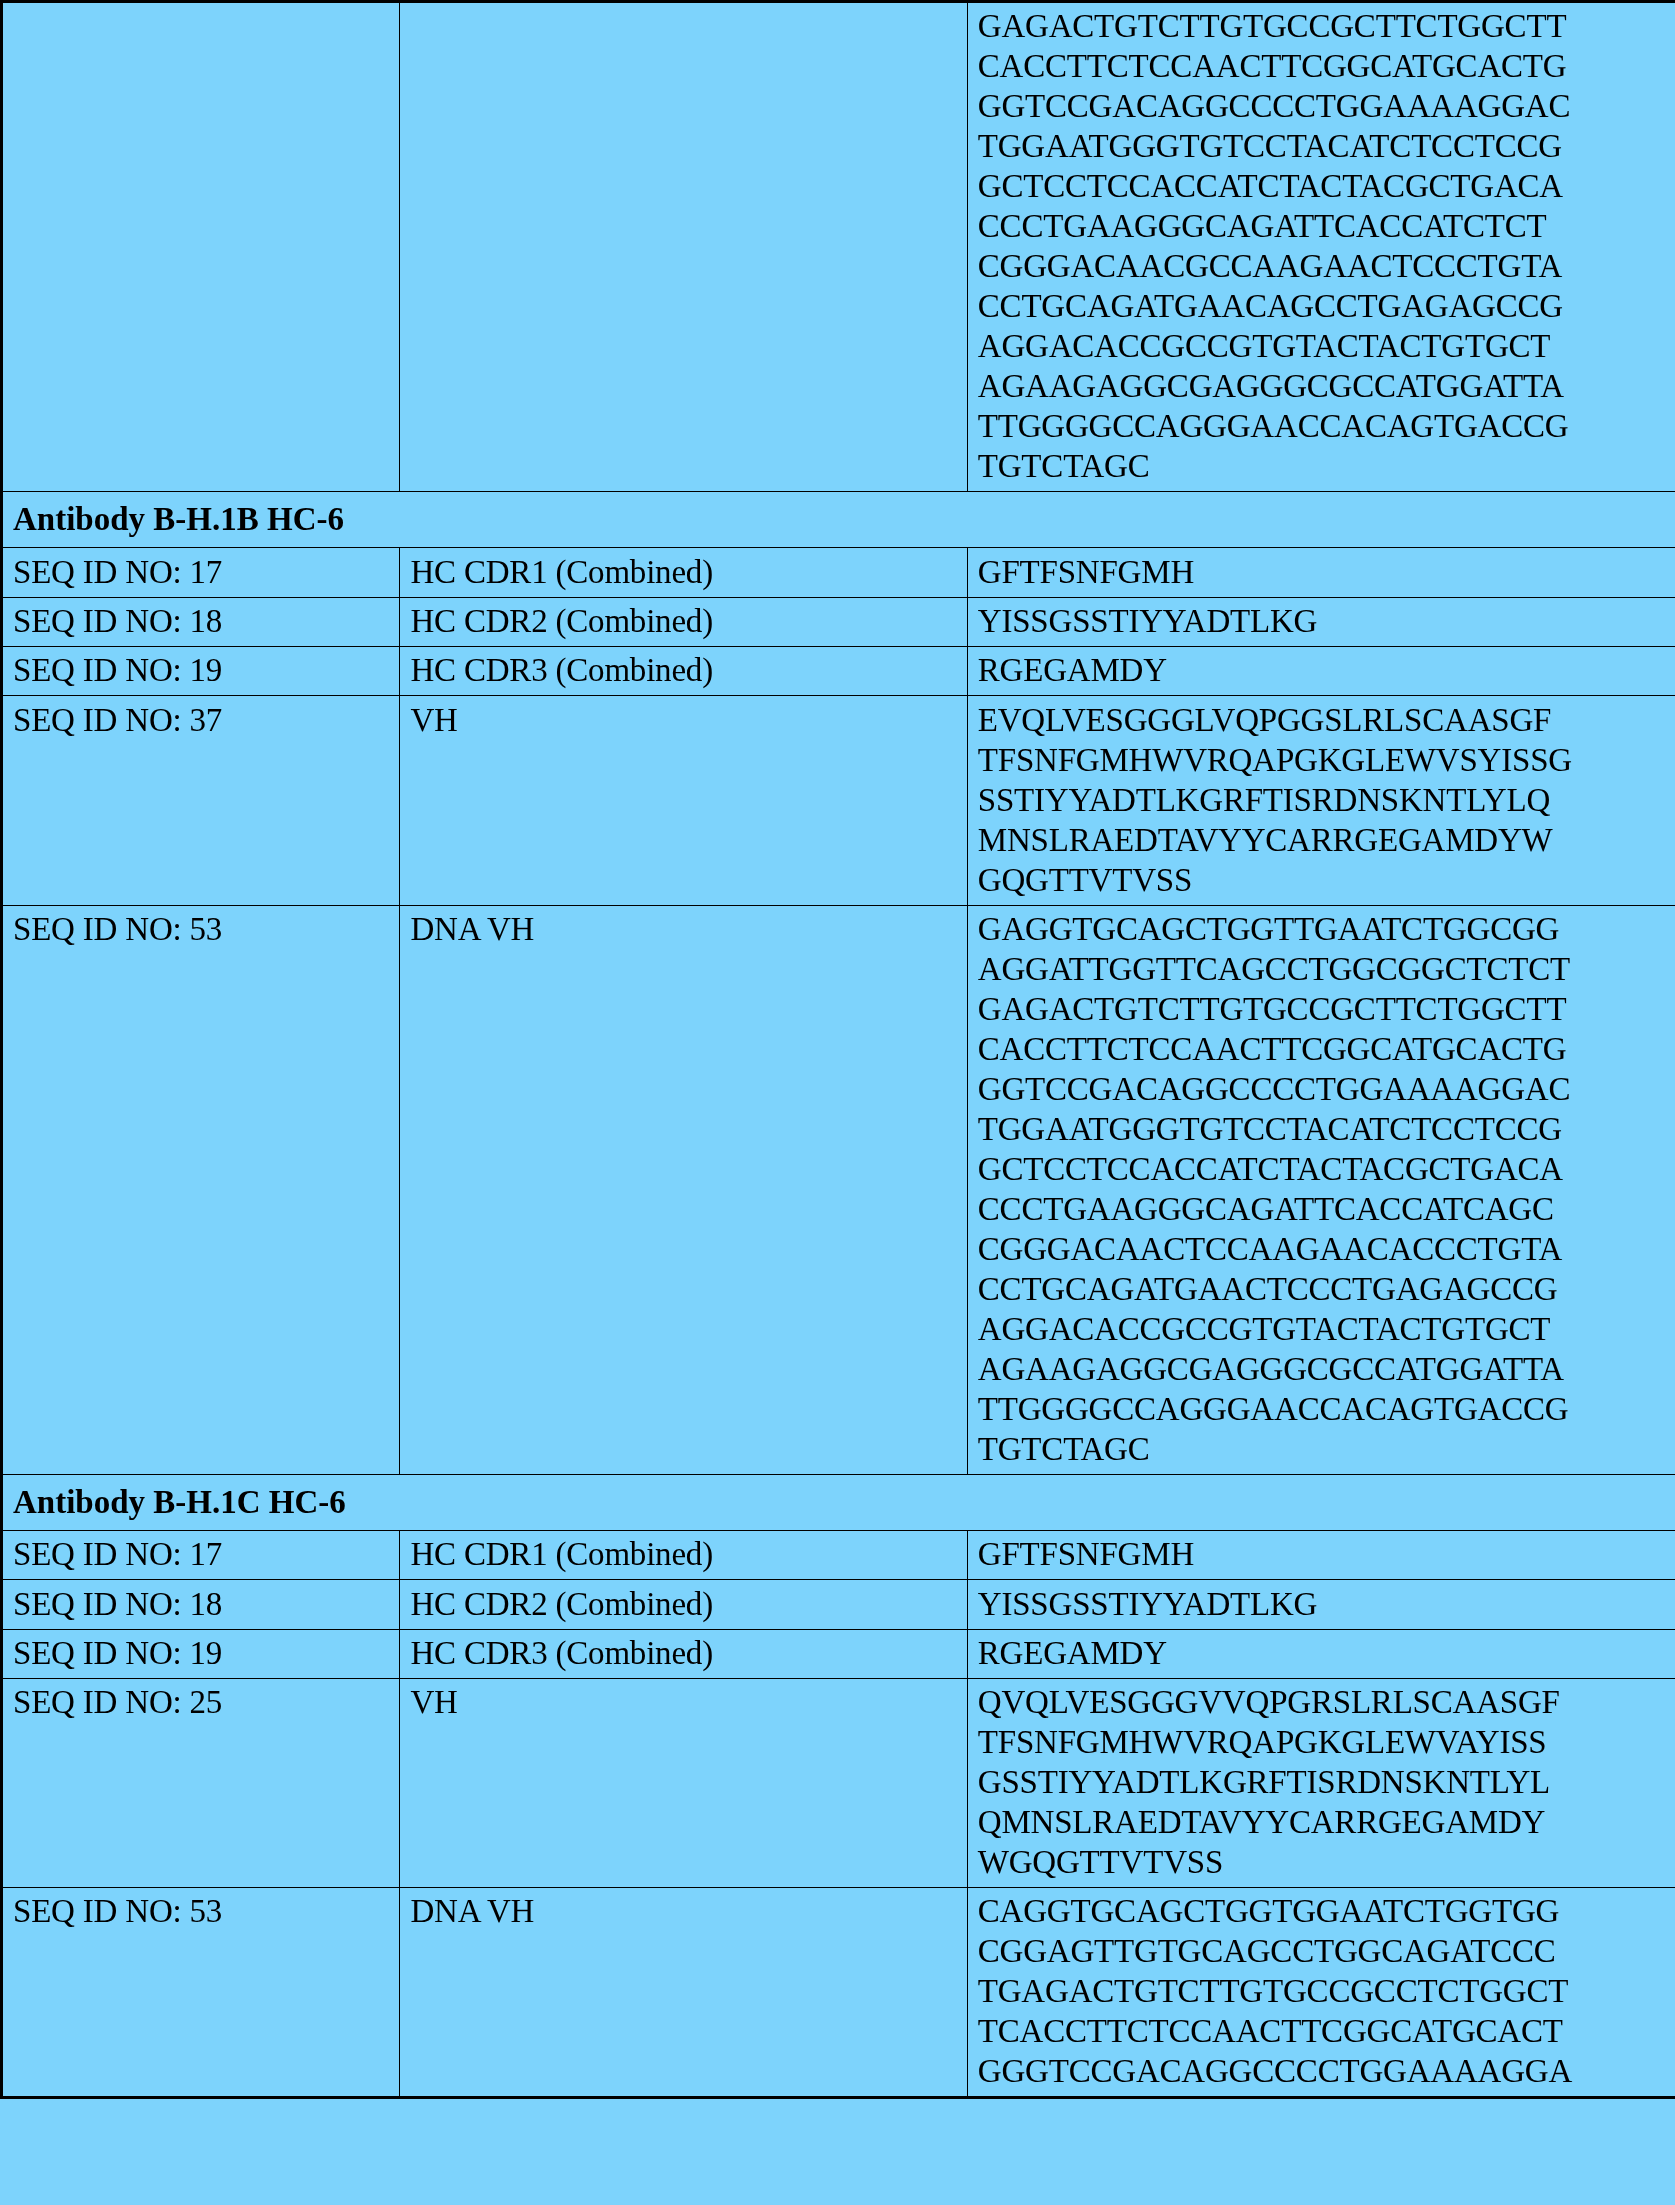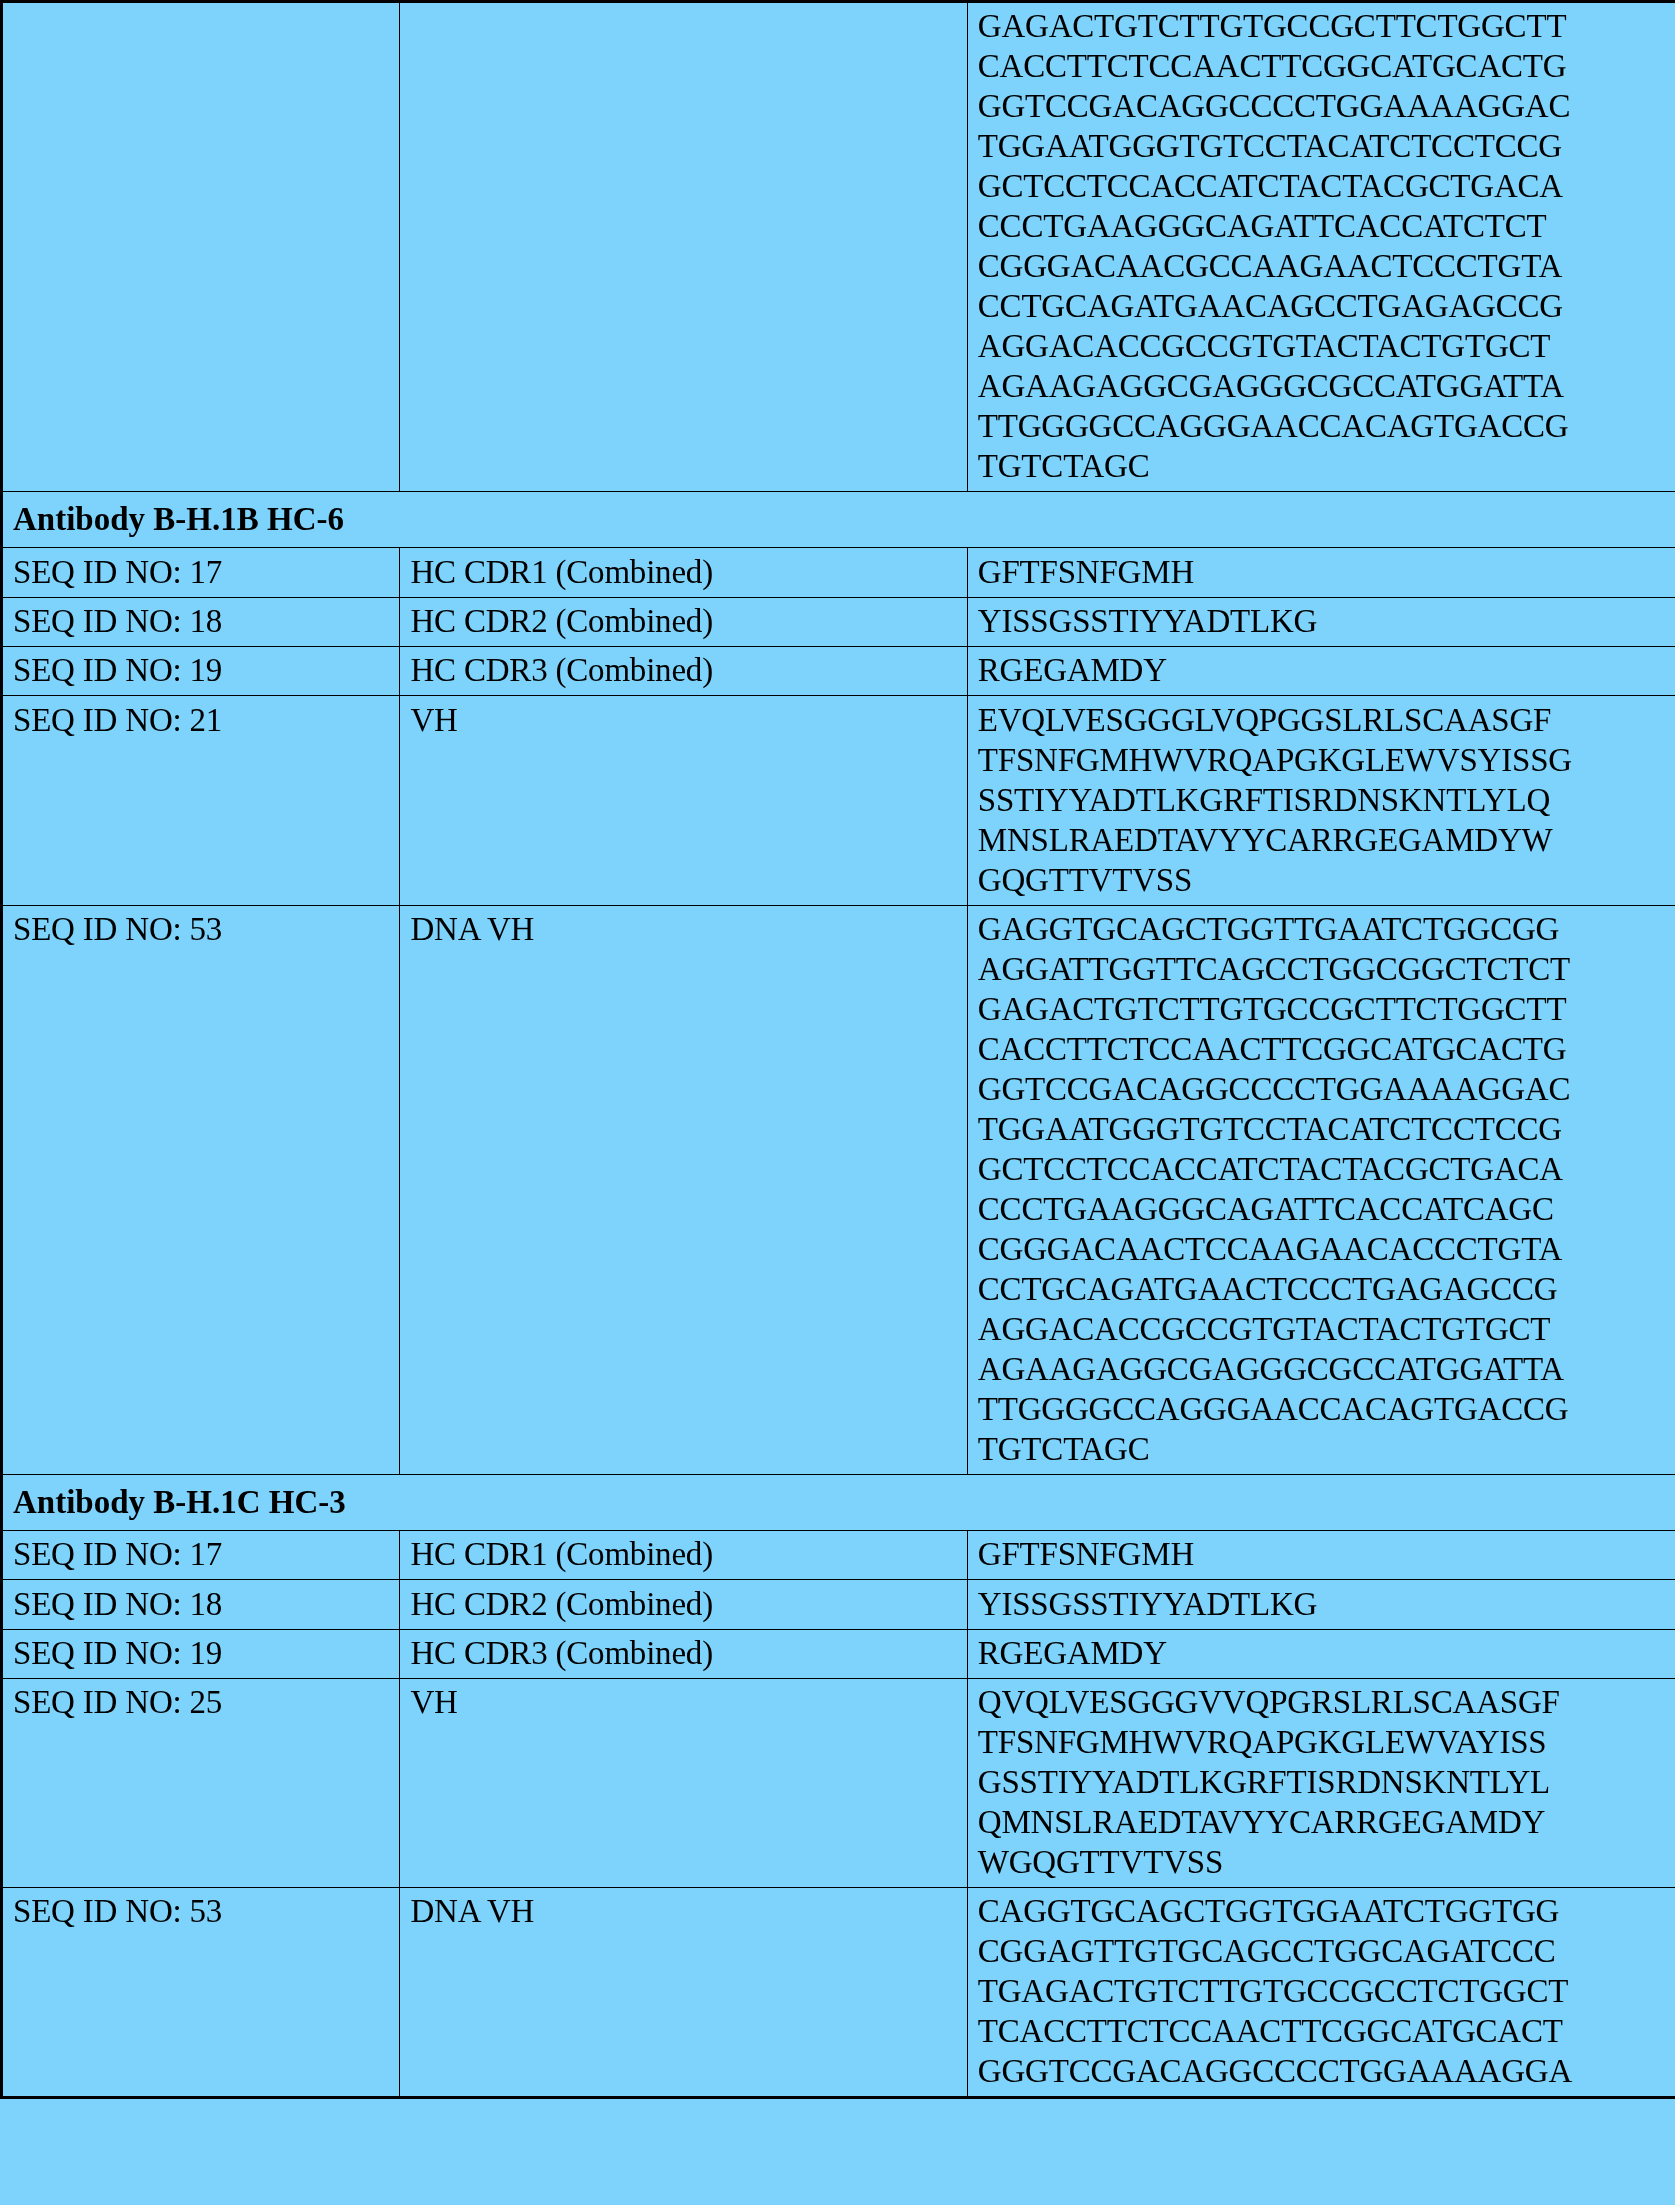--- a/index.html
+++ b/index.html
@@ -117,21 +117,21 @@
         <td class="col-a no-break"><span>SEQ ID NO: 19</span></td>
         <td class="col-b no-break"><span>HC CDR3 (Combined)</span></td>
         <td class="col-c">
             <span class="seq-block">
               <span class="seq-line">RGEGAMDY</span>
             </span>
           </td>
       </tr>
 
       <tr>
-        <td class="col-a no-break"><span>SEQ ID NO: 21</span></td>
+        <td class="col-a no-break"><span>SEQ ID NO: 37</span></td>
         <td class="col-b no-break"><span>VH</span></td>
         <td class="col-c">
             <span class="seq-block">
               <span class="seq-line">EVQLVESGGGLVQPGGSLRLSCAASGF</span>
               <span class="seq-line">TFSNFGMHWVRQAPGKGLEWVSYISSG</span>
               <span class="seq-line">SSTIYYADTLKGRFTISRDNSKNTLYLQ</span>
               <span class="seq-line">MNSLRAEDTAVYYCARRGEGAMDYW</span>
               <span class="seq-line">GQGTTVTVSS</span>
             </span>
           </td>
@@ -154,21 +154,21 @@
               <span class="seq-line">CCTGCAGATGAACTCCCTGAGAGCCG</span>
               <span class="seq-line">AGGACACCGCCGTGTACTACTGTGCT</span>
               <span class="seq-line">AGAAGAGGCGAGGGCGCCATGGATTA</span>
               <span class="seq-line">TTGGGGCCAGGGAACCACAGTGACCG</span>
               <span class="seq-line">TGTCTAGC</span>
             </span>
           </td>
       </tr>
 
       <tr class="section-row">
-        <td colspan="3" class="no-break"><span>Antibody B-H.1C HC-3</span></td>
+        <td colspan="3" class="no-break"><span>Antibody B-H.1C HC-6</span></td>
       </tr>
 
       <tr>
         <td class="col-a no-break"><span>SEQ ID NO: 17</span></td>
         <td class="col-b no-break"><span>HC CDR1 (Combined)</span></td>
         <td class="col-c">
             <span class="seq-block">
               <span class="seq-line">GFTFSNFGMH</span>
             </span>
           </td>

